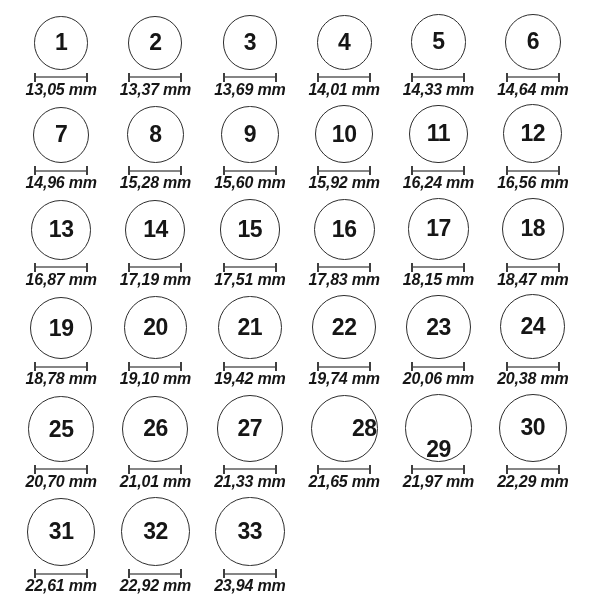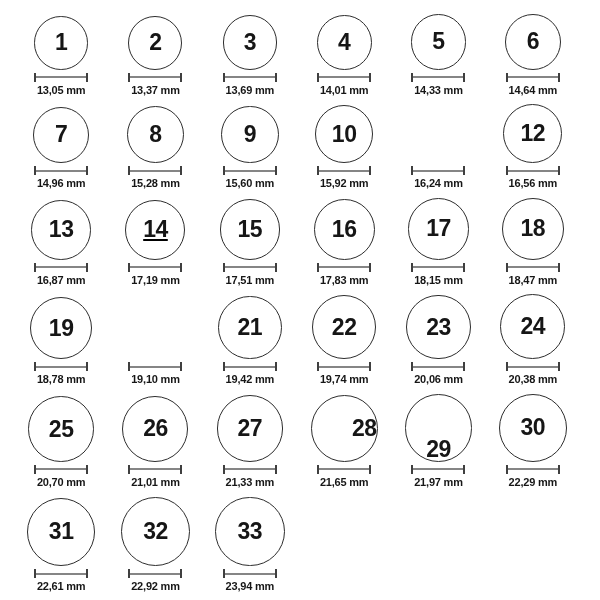--- a/index.html
+++ b/index.html
@@ -57,26 +57,27 @@
   .dim::before{
     content:"";
     position:absolute;
     left:0;right:0;
     top:50%;
     transform:translateY(-50%);
     height:2px;
     background:var(--dimension_line);
   }
   .label{
-    font-size:11px;
+    font-size:16px;
     font-weight:700;
     line-height:16px;
     color:var(--label_text);
     white-space:nowrap;
     letter-spacing:-0.2px;
+    font-style:italic;
   }
 </style>
 </head>
 <body>
 
 <div class="chart" id="chart">
   <div class="cell">
     <div class="circle" style="width: 53.5px; height: 53.5px;">
       <span class="num">1</span>
     </div>
@@ -150,20 +151,23 @@
 
   <div class="cell">
     <div class="circle" style="width: 58px; height: 58px;">
       <span class="num">10</span>
     </div>
     <div class="dim"></div>
     <div class="label">15,92 mm</div>
   </div>
 
   <div class="cell">
+    <div class="circle" style="width: 58.5px; height: 58.5px;">
+      <span class="num">11</span>
+    </div>
     <div class="dim"></div>
     <div class="label">16,24 mm</div>
   </div>
 
   <div class="cell">
     <div class="circle" style="width: 59px; height: 59px;">
       <span class="num">12</span>
     </div>
     <div class="dim"></div>
     <div class="label">16,56 mm</div>
@@ -171,21 +175,21 @@
 
   <div class="cell">
     <div class="circle" style="width: 59.5px; height: 59.5px;">
       <span class="num">13</span>
     </div>
     <div class="dim"></div>
     <div class="label">16,87 mm</div>
   </div>
 
   <div class="cell">
-    <div class="circle" style="width: 60px; height: 60px; text-decoration: underline;">
+    <div class="circle" style="width: 60px; height: 60px;">
       <span class="num">14</span>
     </div>
     <div class="dim"></div>
     <div class="label">17,19 mm</div>
   </div>
 
   <div class="cell">
     <div class="circle" style="width: 60.5px; height: 60.5px;">
       <span class="num">15</span>
     </div>
@@ -219,20 +223,23 @@
 
   <div class="cell">
     <div class="circle" style="width: 62.5px; height: 62.5px;">
       <span class="num">19</span>
     </div>
     <div class="dim"></div>
     <div class="label">18,78 mm</div>
   </div>
 
   <div class="cell">
+    <div class="circle" style="width: 63px; height: 63px;">
+      <span class="num">20</span>
+    </div>
     <div class="dim"></div>
     <div class="label">19,10 mm</div>
   </div>
 
   <div class="cell">
     <div class="circle" style="width: 63.5px; height: 63.5px;">
       <span class="num">21</span>
     </div>
     <div class="dim"></div>
     <div class="label">19,42 mm</div>

